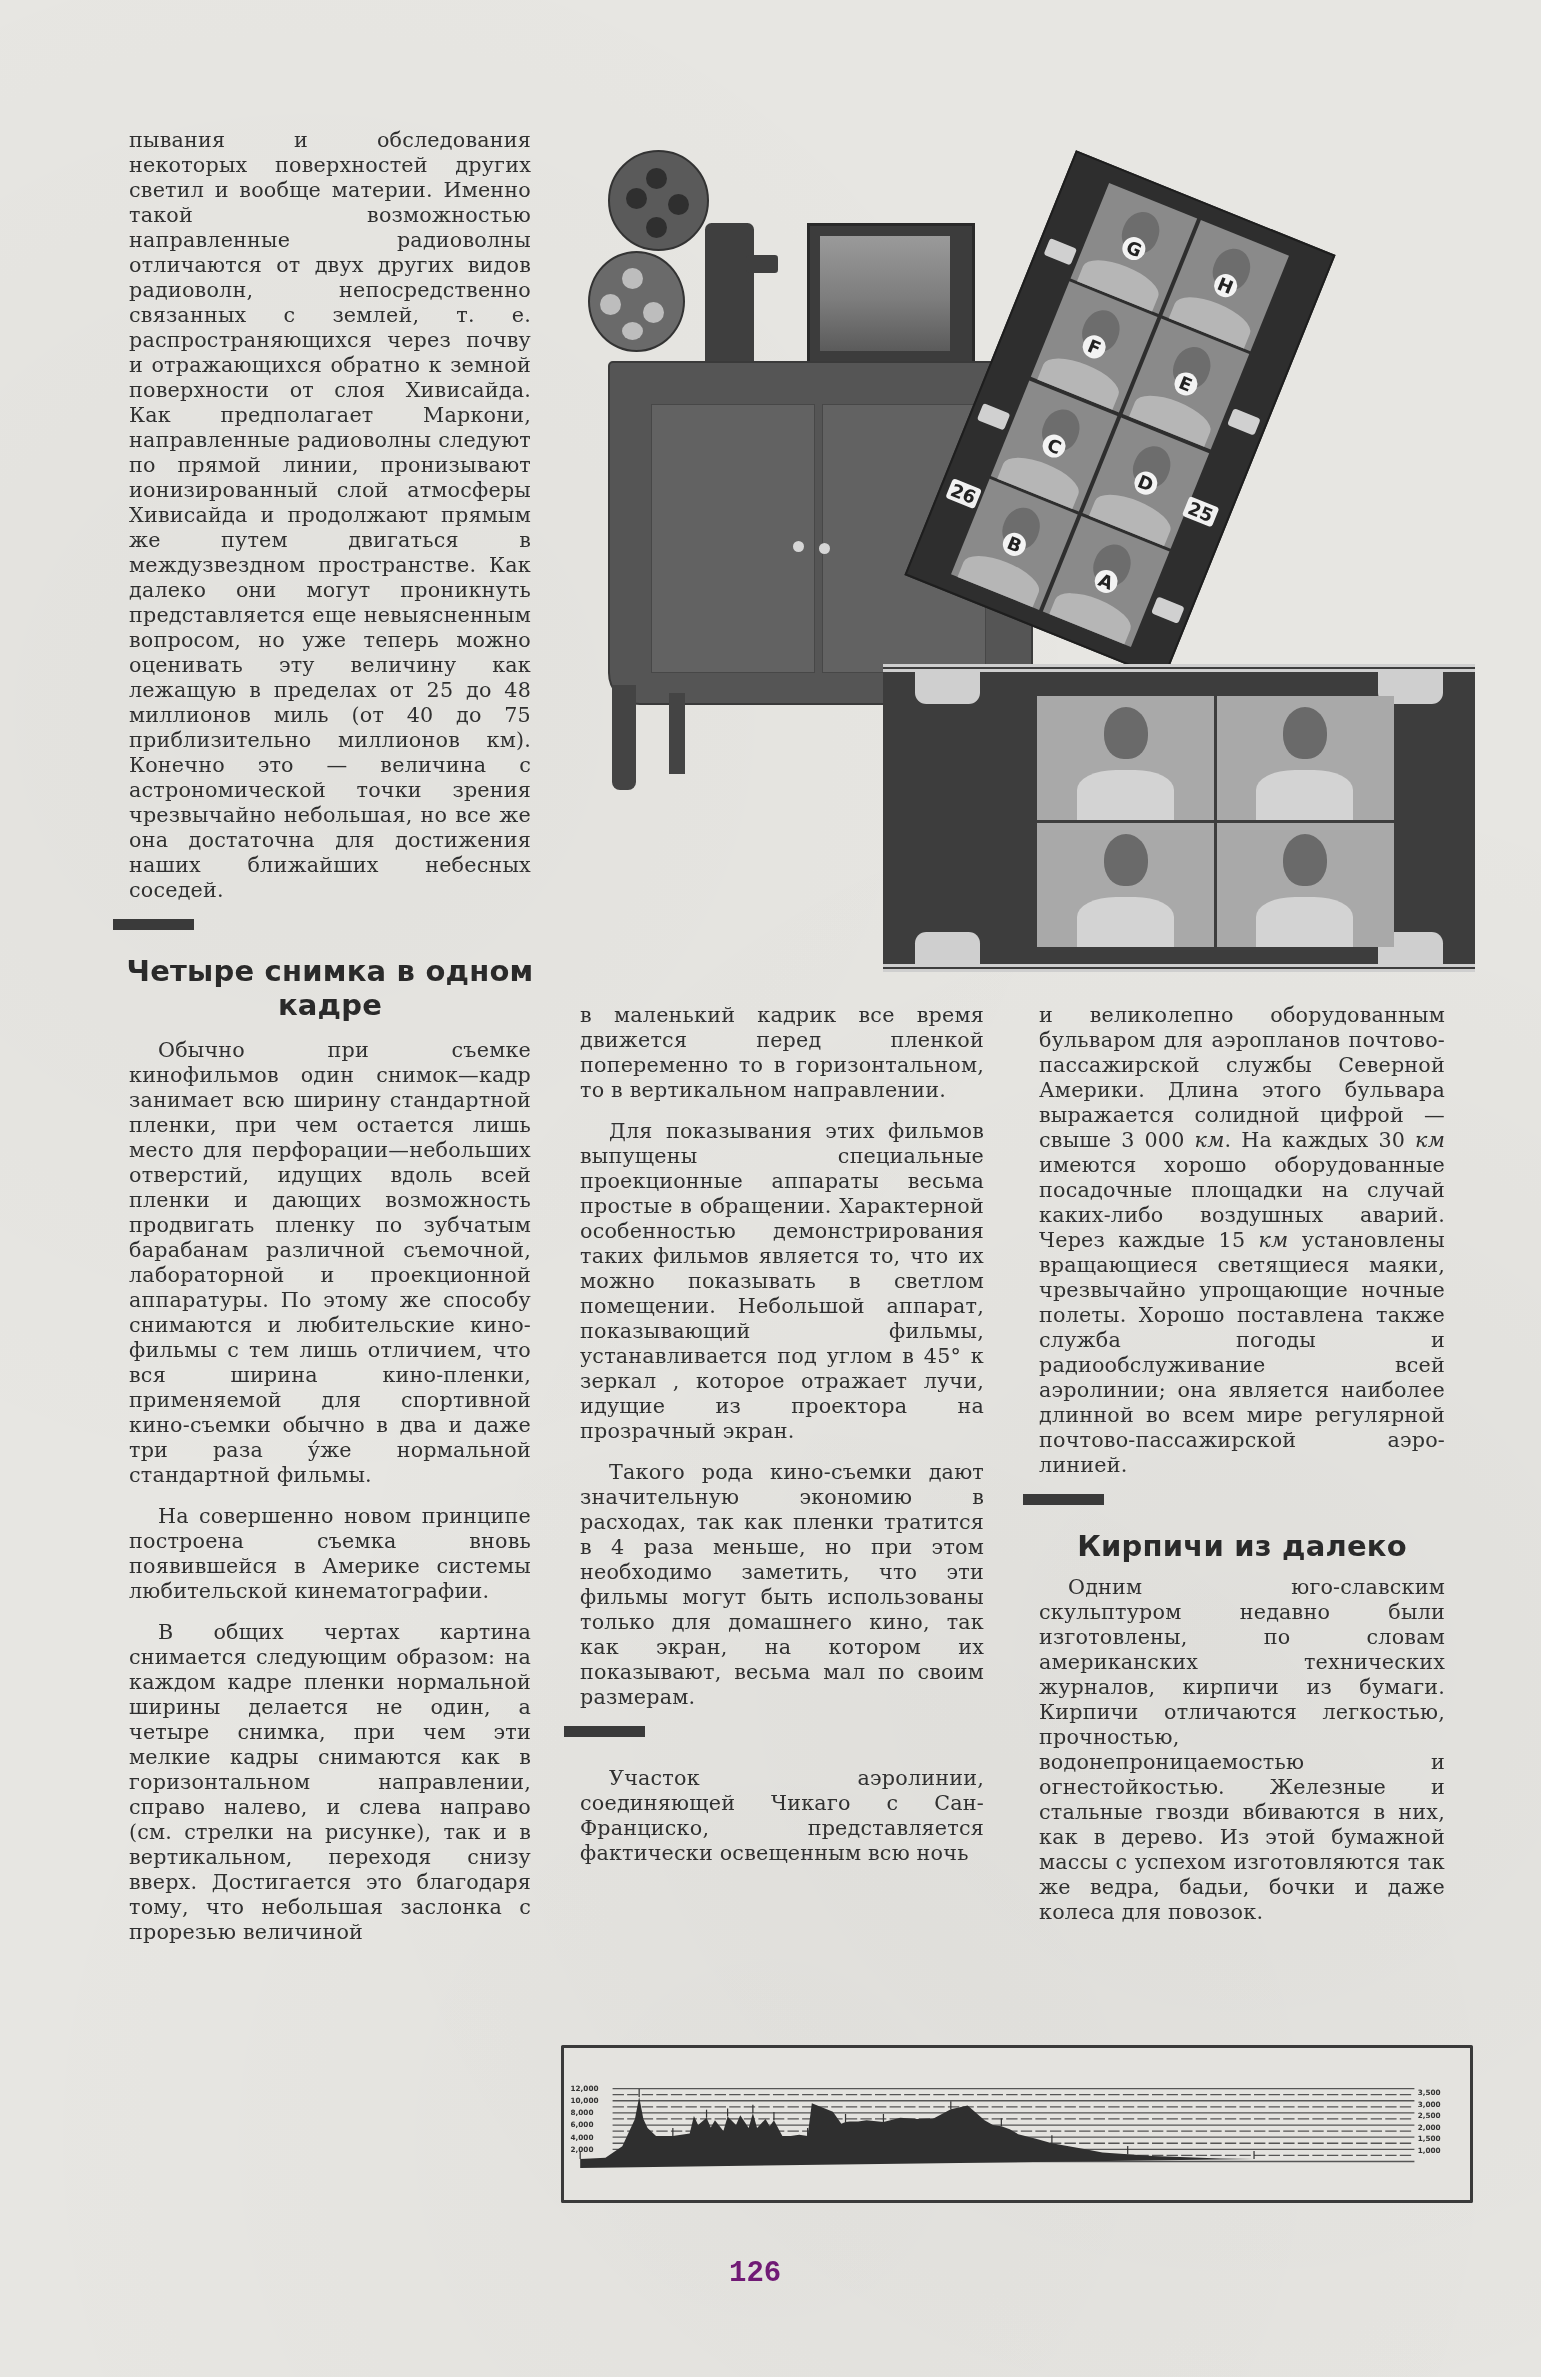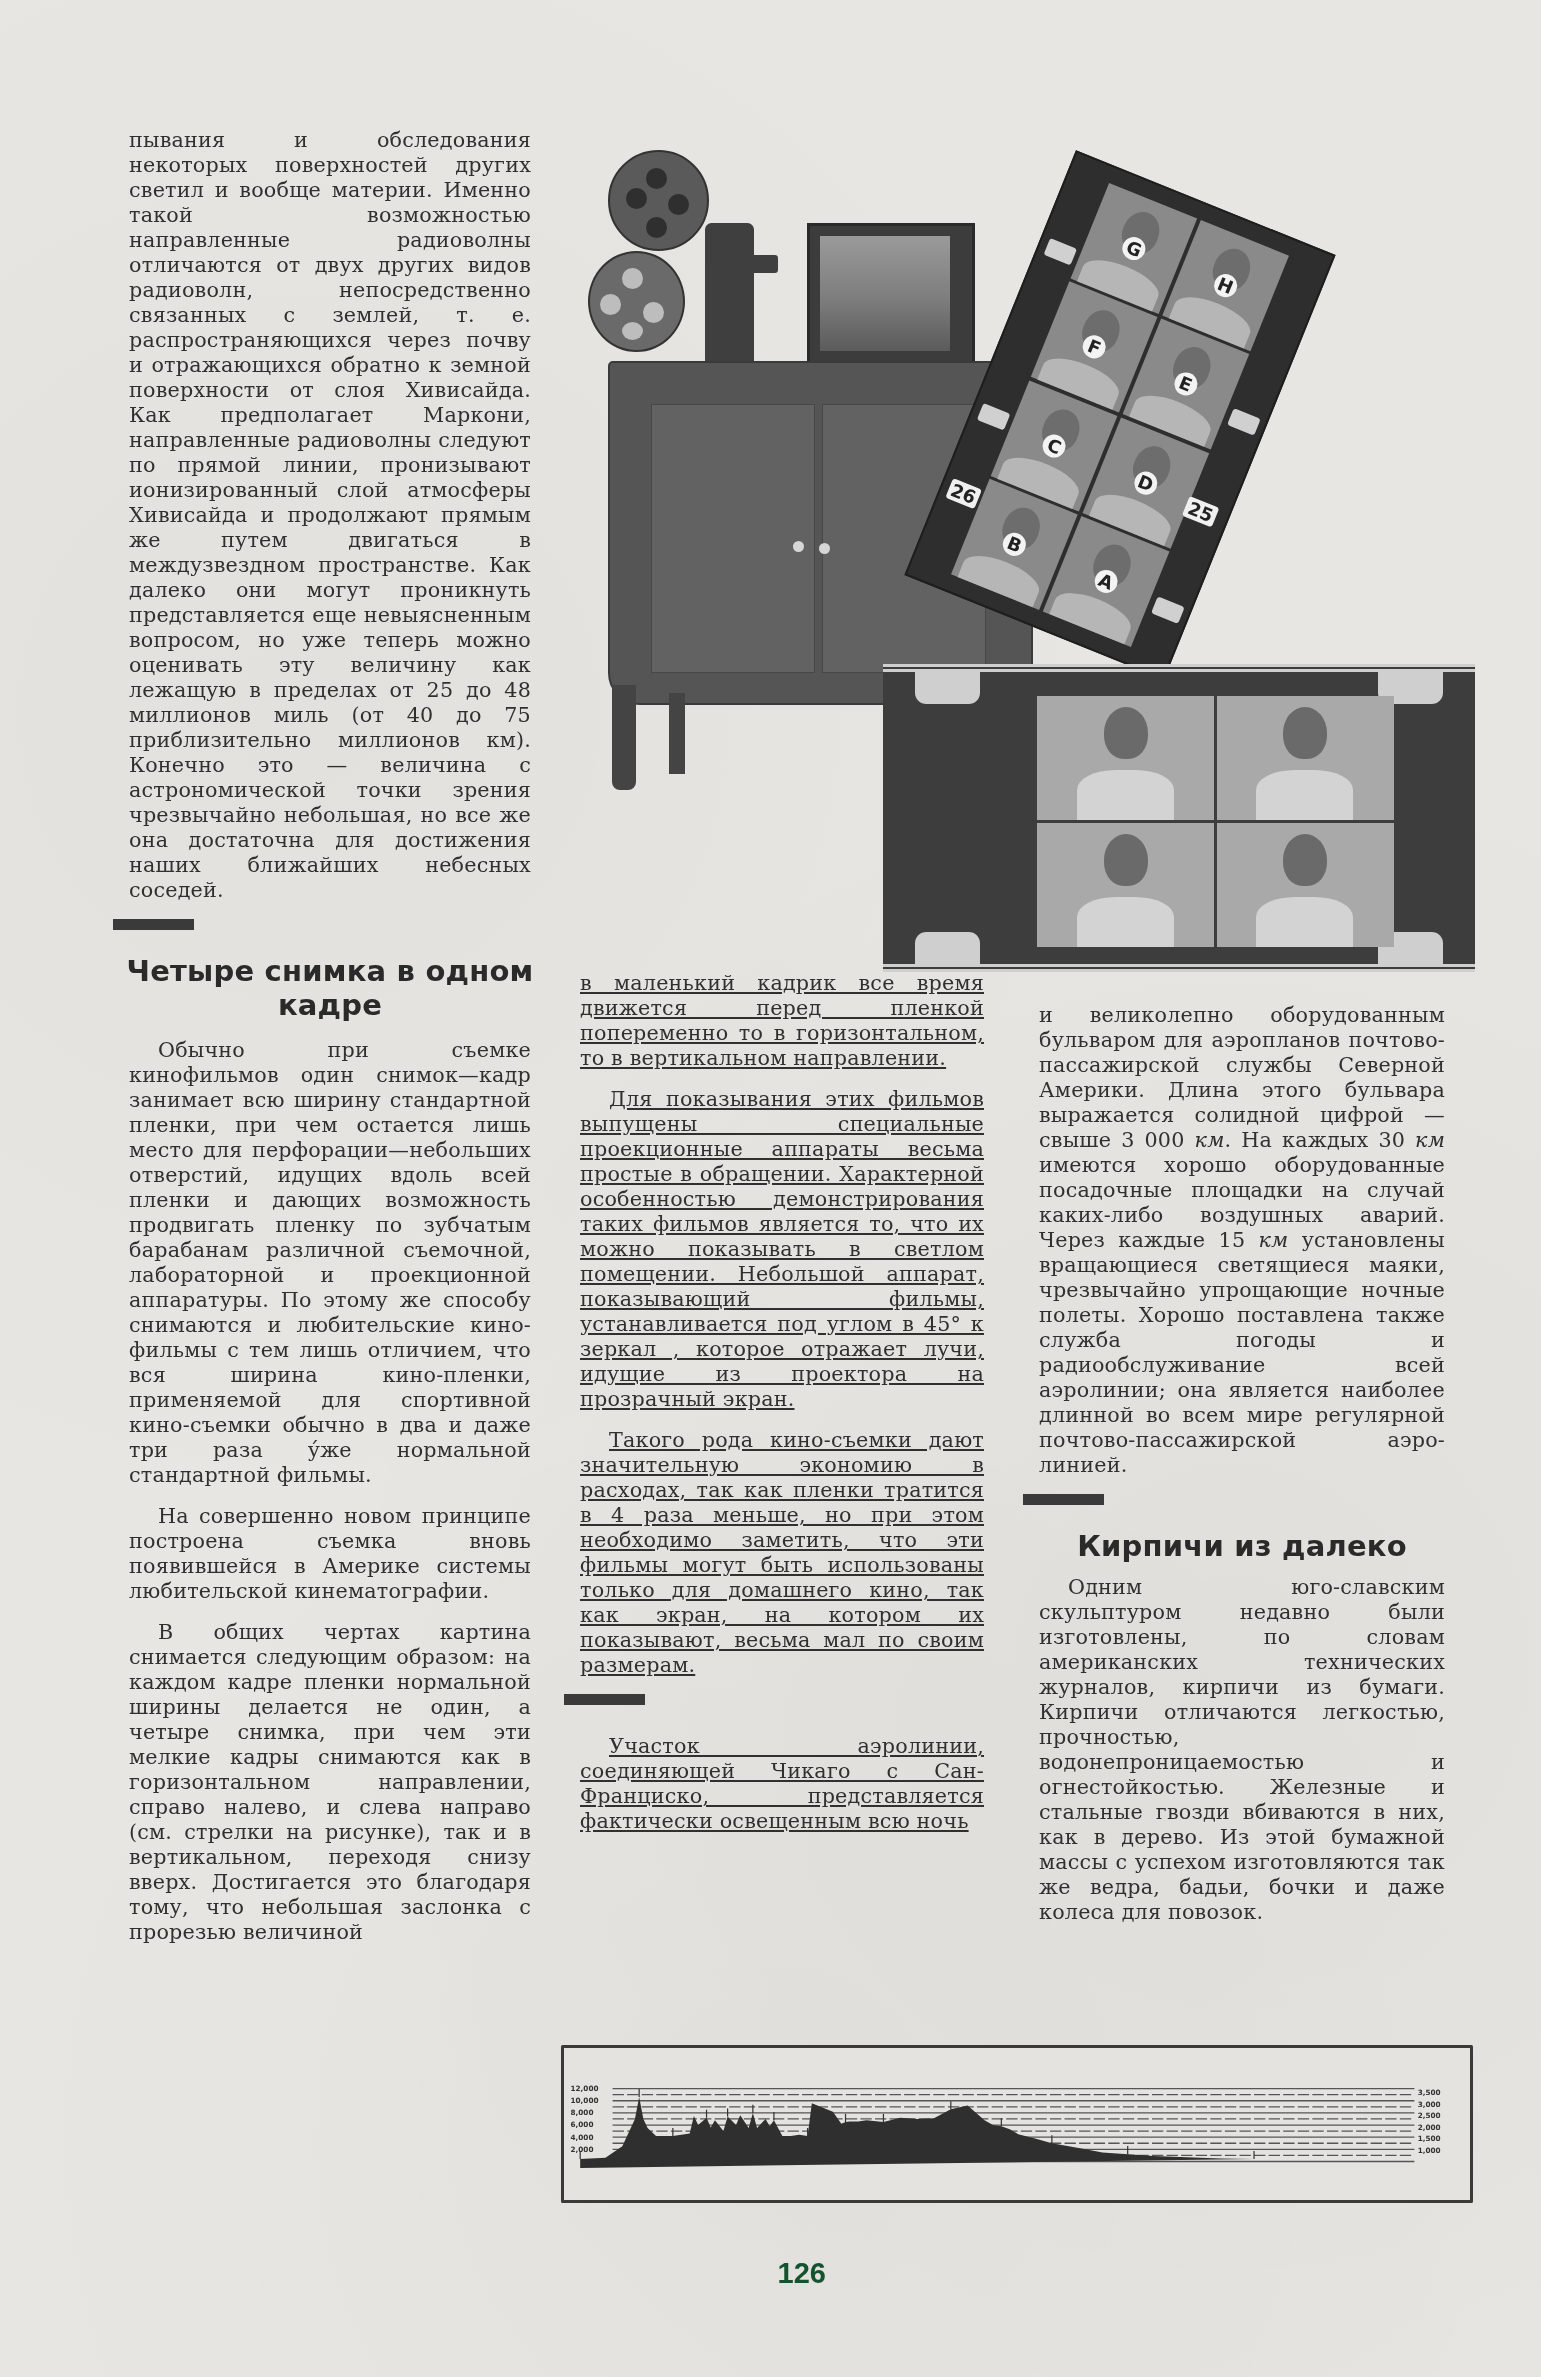--- a/index.html
+++ b/index.html
@@ -20,21 +20,21 @@
     position: absolute;
     font-size: 20.7px;
     line-height: 25px;
     text-align: justify;
     letter-spacing: 0.2px;
     color: #303030;
   }
   .col p { margin: 16px; }
   .col p.indent { text-indent: 29px; }
   .col1 { left: 113px; top: 112px; width: 434px; }
-  .col2 { left: 564px; top: 955px; width: 436px; text-decoration: underline; }
+  .col2 { left: 564px; top: 987px; width: 436px; }
   .col3 { left: 1023px; top: 987px; width: 438px; }
   .sep {
     display: block; width: 81px; height: 11.3px; background: #3a3a3a;
     margin: 9.7px 0 16px 0;
   }
   .heading {
     font-family: "DejaVu Sans", "Liberation Sans", sans-serif;
     font-weight: bold; font-size: 29px; line-height: 34px;
     text-align: center; margin: 24px 0 4.9px 0; color: #2a2a2a;
     letter-spacing: 0.2px;
@@ -115,22 +115,22 @@
 
   
   .profile-box {
     position: absolute; left: 561px; top: 2045px; width: 906px; height: 152px;
     border: 3.2px solid #3a3a3a; border-radius: 1.6px; background: #e4e3df;
   }
   .profile-box svg { position: absolute; left: 0; top: 0; }
   .axis-label { font-family: "DejaVu Sans", sans-serif; font-size: 9px; fill: #333; font-weight: bold; }
 
   .page-number {
-    position: absolute; left: 729px; top: 2257px; width: 97px; text-align: right;
-    font-family: Liberation Sans, sans-serif; font-weight: bold; font-size: 29px; color: #14532d;
+    position: absolute; left: 729px; top: 2257px; width: 97px; text-align: left;
+    font-family: Liberation Mono, monospace; font-weight: bold; font-size: 29px; color: #701a75;
   }
 </style>
 </head>
 <body>
 
 <div class="paper-noise"></div>
 
 <div class="col col1">
   <p>пывания и обследования некоторых поверхностей других светил и вообще материи. Именно такой возможностью направленные радиоволны отличаются от двух других видов радиоволн, непосредственно связанных с землей, т. е. распространяющихся через почву и отражающихся обратно к земной поверхности от слоя Хивисайда. Как предполагает Маркони, направленные радиоволны следуют по прямой линии, пронизывают ионизированный слой атмосферы Хивисайда и продолжают прямым же путем двигаться в междузвездном пространстве. Как далеко они могут проникнуть представляется еще невыясненным вопросом, но уже теперь можно оценивать эту величину как лежащую в пределах от 25 до 48 миллионов миль (от 40 до 75 приблизительно миллионов км). Конечно это — величина с астрономической точки зрения чрезвычайно небольшая, но все же она достаточна для достижения наших ближайших небесных соседей.</p>
   <span class="sep"></span>

